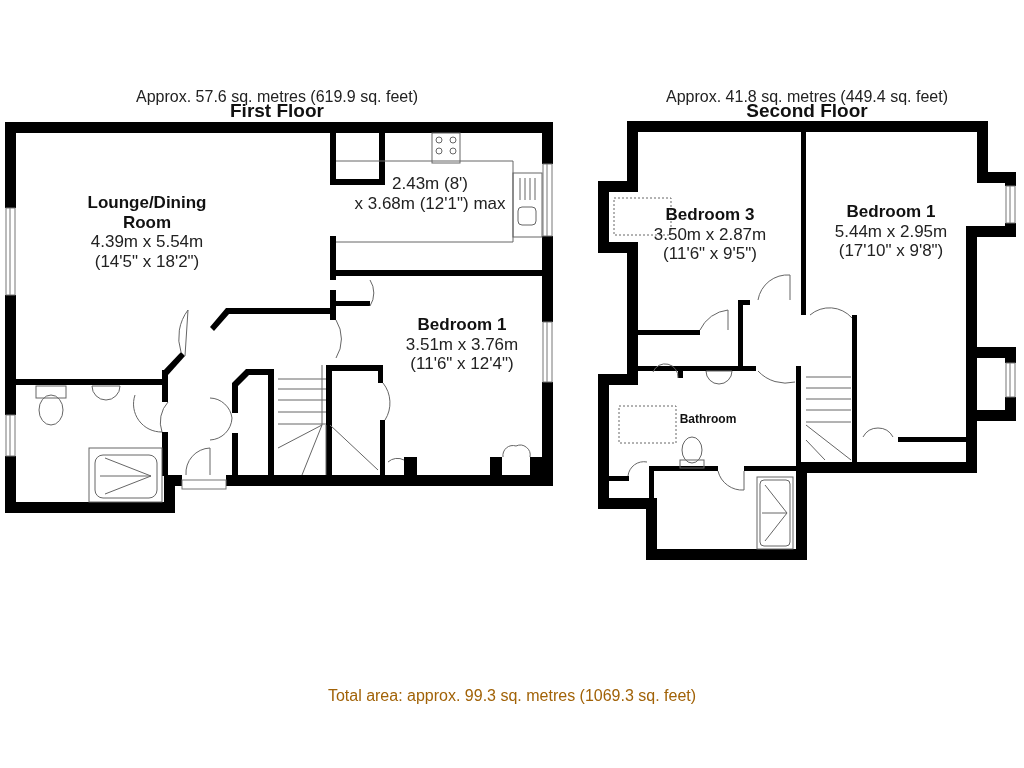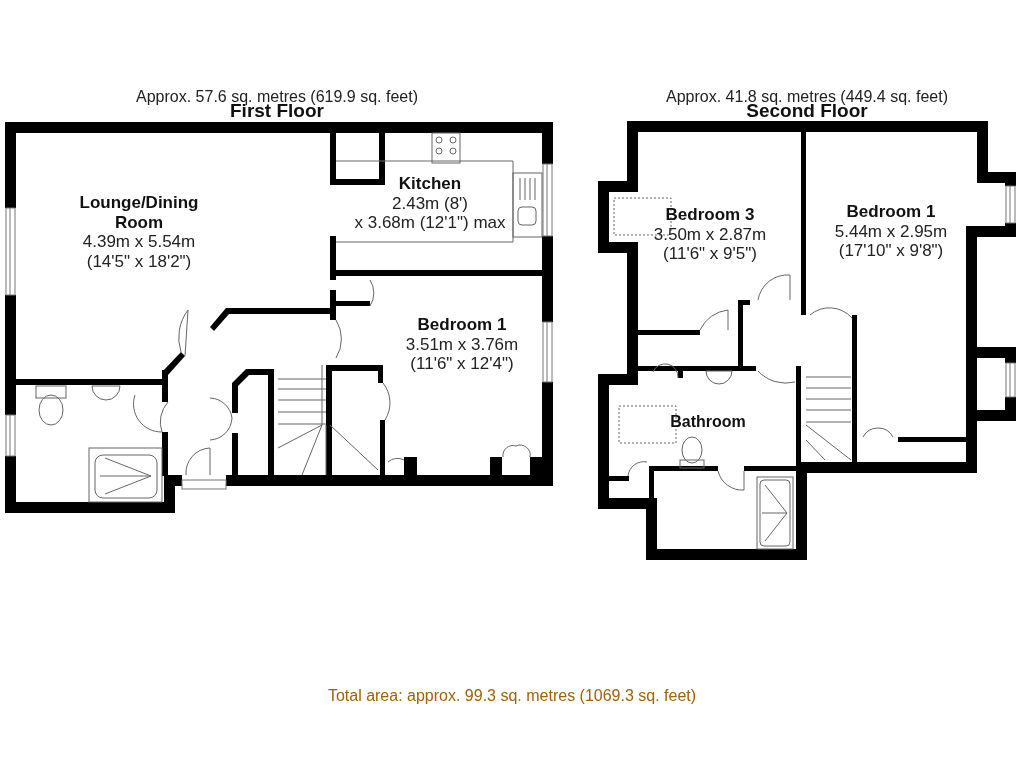--- a/index.html
+++ b/index.html
@@ -196,44 +196,43 @@
     <line x1="806" y1="377" x2="851" y2="377"></line>
       <line x1="806" y1="388" x2="851" y2="388"></line>
     <line x1="806" y1="399" x2="851" y2="399"></line>
       <line x1="806" y1="410" x2="851" y2="410"></line>
     <line x1="806" y1="422" x2="851" y2="422"></line>
     <line x1="806" y1="425" x2="851" y2="460"></line>
       <line x1="806" y1="440" x2="825" y2="460"></line>
   </g>
 </svg>
 
-<div class="room" style="left:64px;top:193px;width:150px;">
+<div class="room" style="left:72px;top:193px;width:150px;">
   <div class="name">Lounge/Dining</div>
   <div class="name">Room</div>
   <div class="dim">4.39m x 5.54m</div>
   <div class="dim">(14'5" x 18'2")</div>
 </div>
 <div class="room" style="left:345px;top:174px;width:170px;">
-  <div class="name">Kitchen</div>
   <div class="dim">2.43m (8')</div>
   <div class="dim">x 3.68m (12'1") max</div>
 </div>
 <div class="room" style="left:392px;top:315px;width:140px;">
   <div class="name">Bedroom 1</div>
   <div class="dim">3.51m x 3.76m</div>
   <div class="dim">(11'6" x 12'4")</div>
 </div>
 
 <div class="room" style="left:645px;top:205px;width:130px;">
   <div class="name">Bedroom 3</div>
   <div class="dim">3.50m x 2.87m</div>
   <div class="dim">(11'6" x 9'5")</div>
 </div>
 <div class="room" style="left:826px;top:202px;width:130px;">
   <div class="name">Bedroom 1</div>
   <div class="dim">5.44m x 2.95m</div>
   <div class="dim">(17'10" x 9'8")</div>
 </div>
 <div class="room" style="left:668px;top:413px;width:80px;">
-  <div class="name" style="font-size:16px;">Bathroom</div>
+  <div class="name" style="font-size:12px;">Bathroom</div>
 </div>
 
 <div class="total">Total area: approx. 99.3 sq. metres (1069.3 sq. feet)</div>
 
 </body></html>

